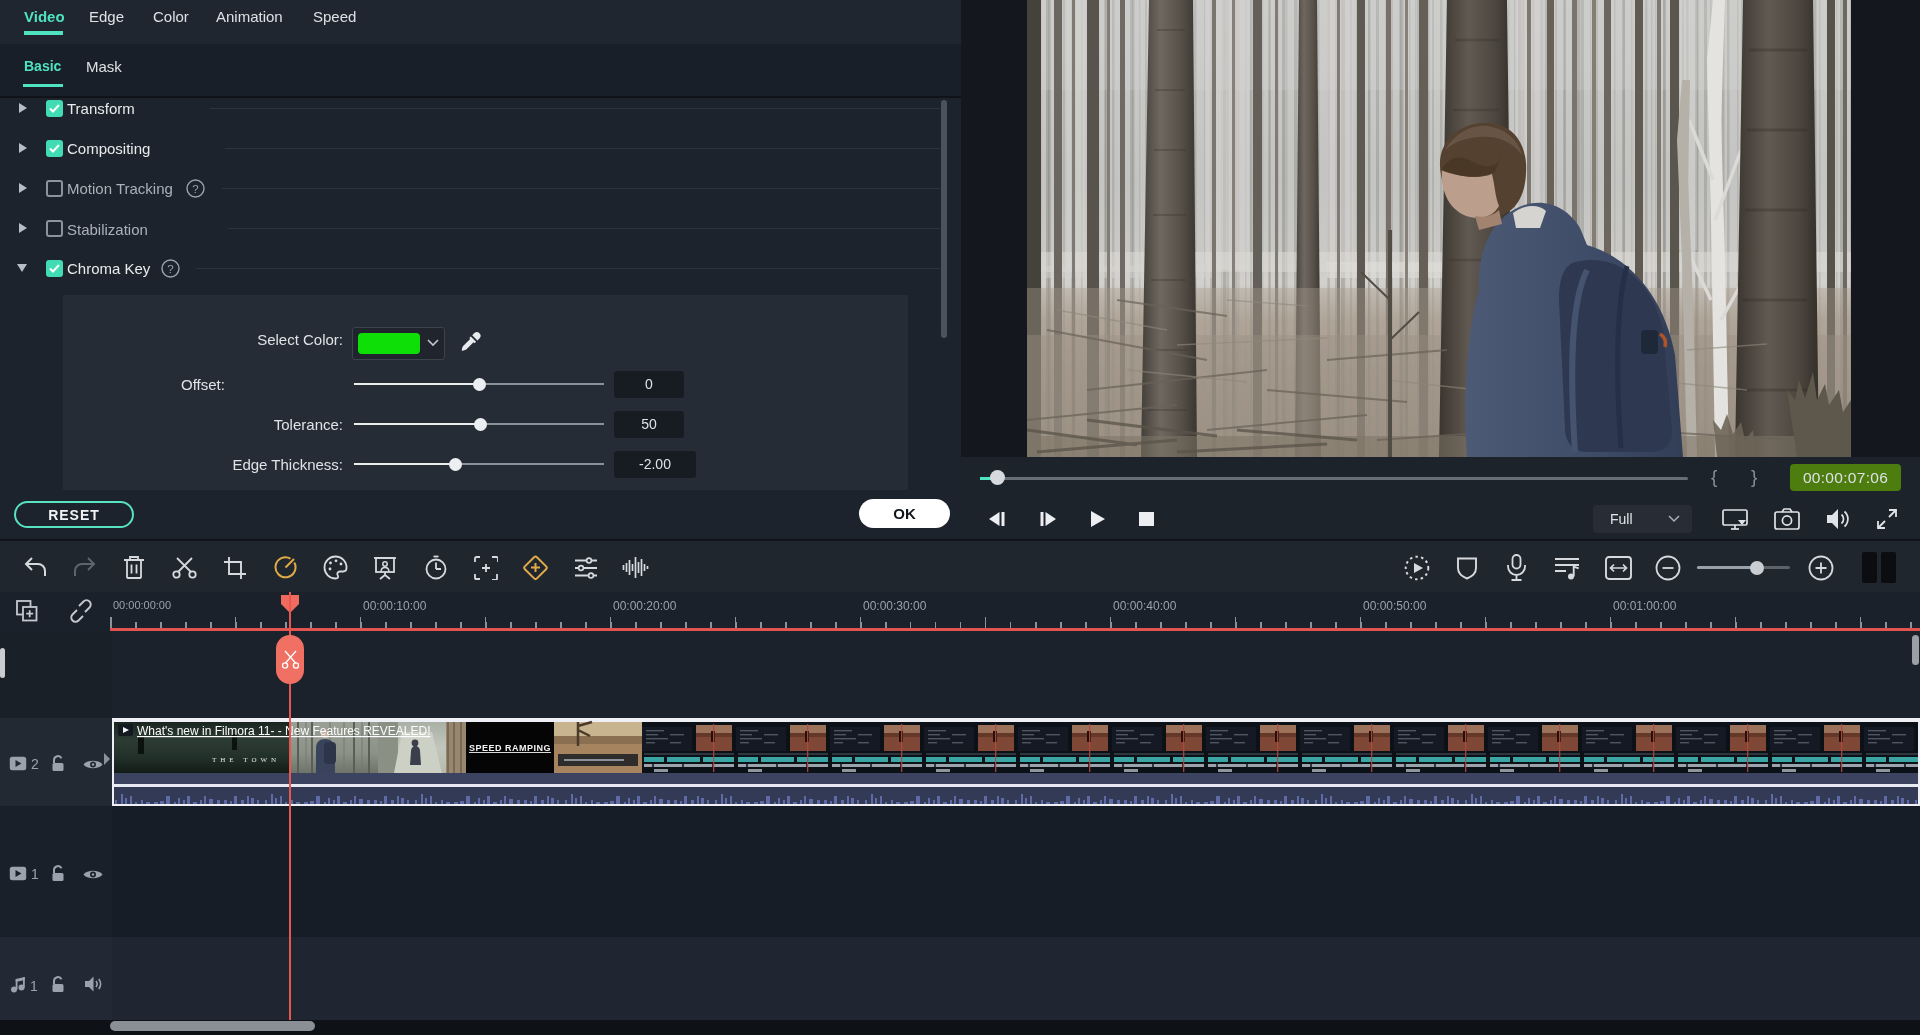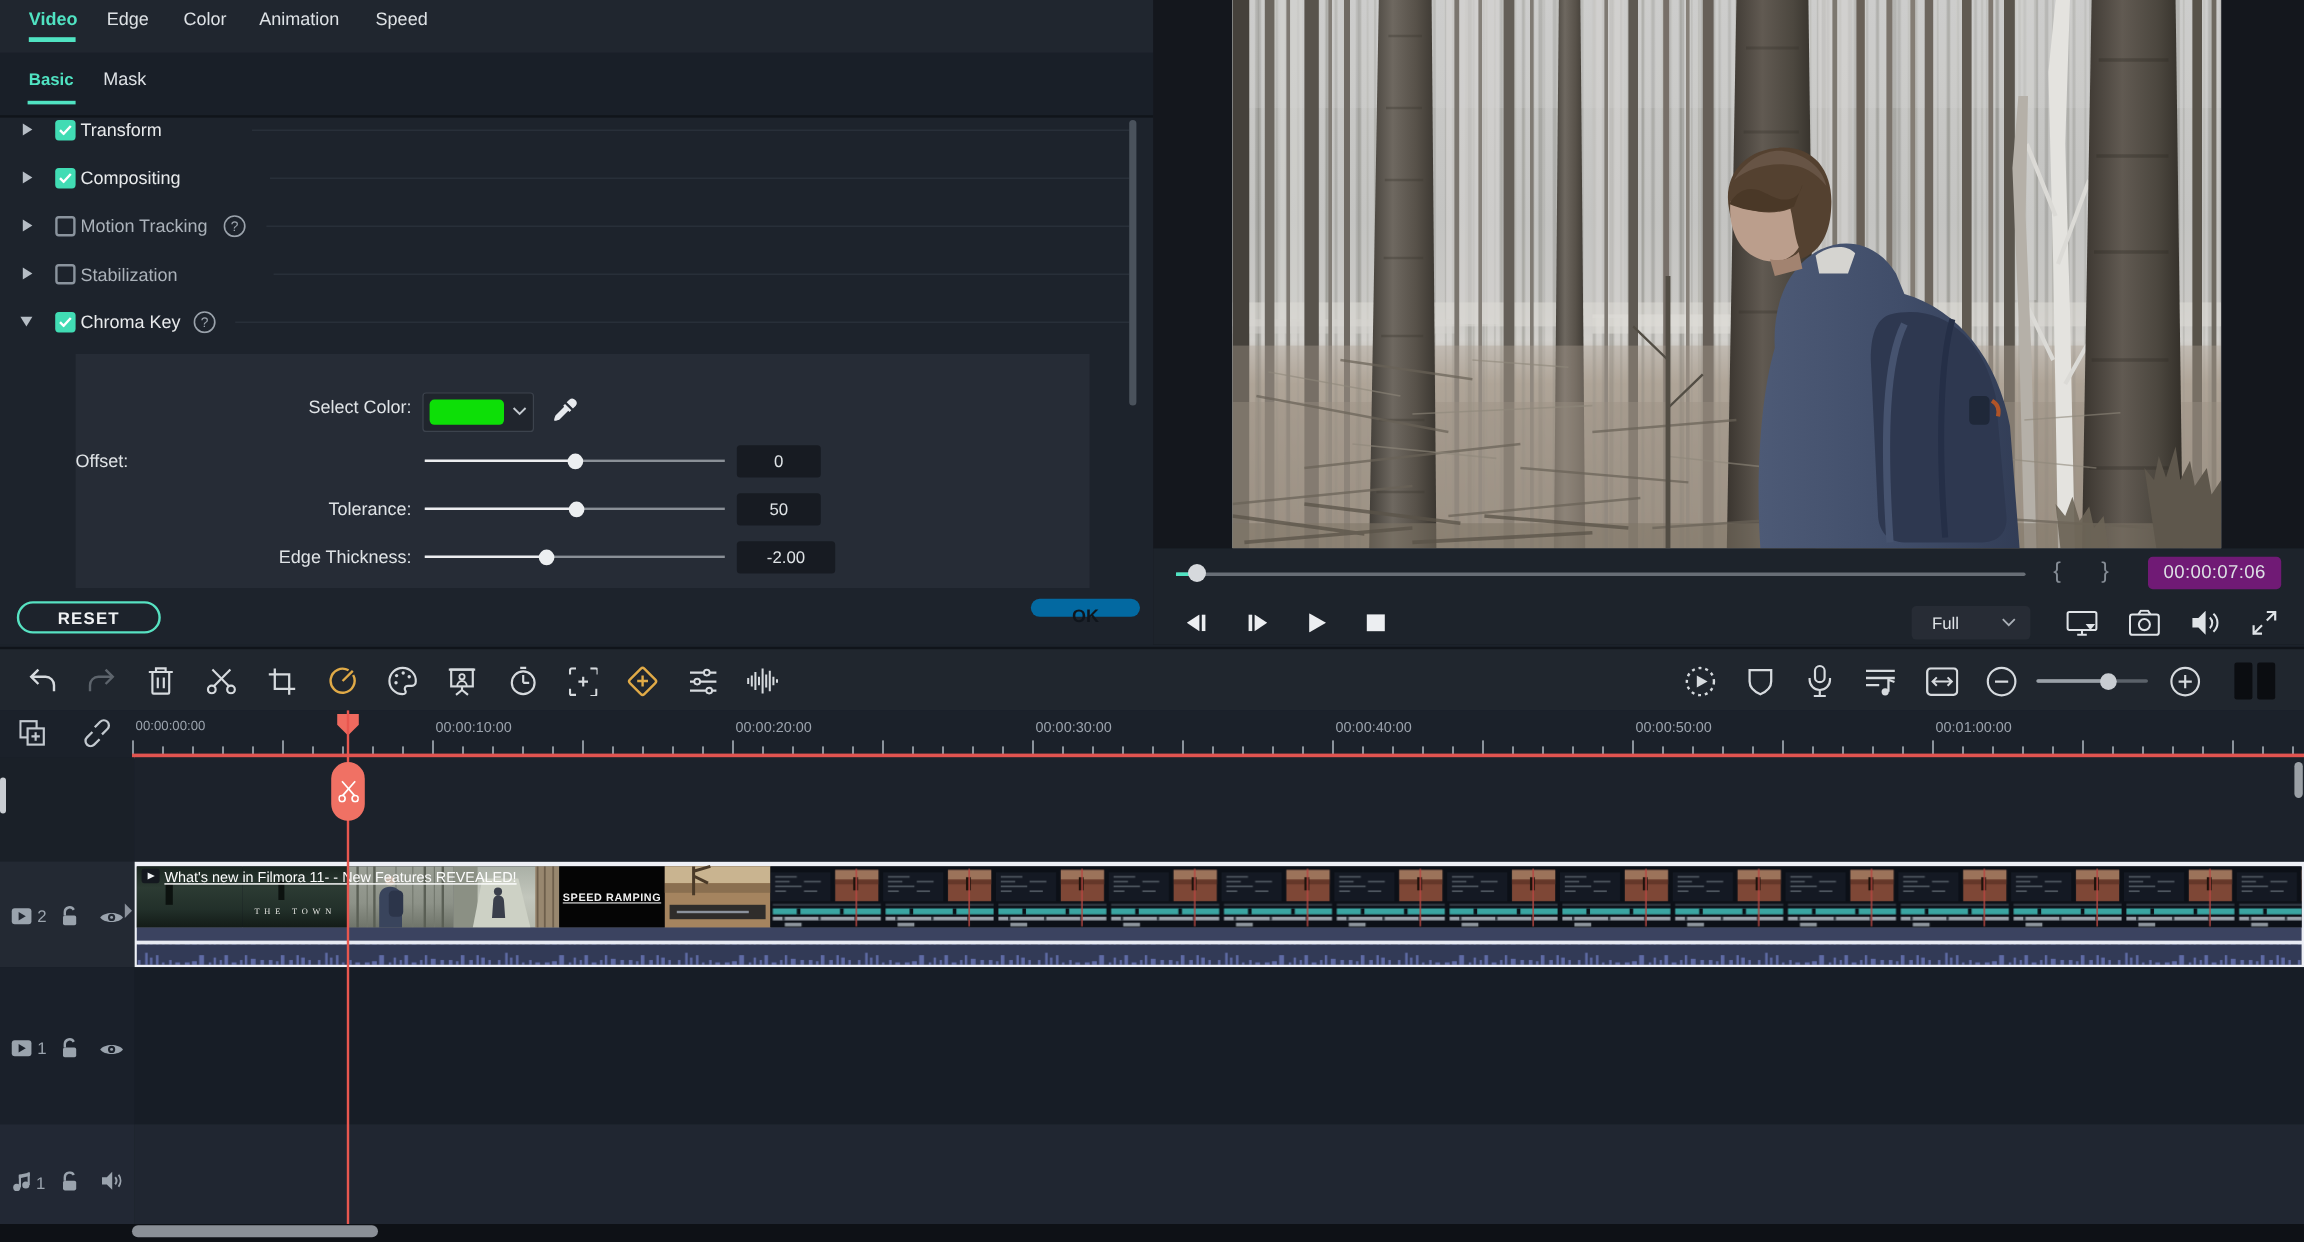--- a/index.html
+++ b/index.html
@@ -91,40 +91,40 @@
     <svg class="abs" style="left:364px;top:44px;" width="12" height="8" viewBox="0 0 12 8">
           <path d="M1 1 L6 6 L11 1" stroke="#c3c9cf" stroke-width="1.6" fill="none"></path>
         </svg>
     <svg class="abs" style="left:396px;top:35px;" width="22" height="24" viewBox="0 0 26 28">
       <g fill="#e7eaee">
         <path d="M18.2 3.4 a4.4 4.4 0 0 1 6.2 6.2 l-2.6 2.6 -6.2 -6.2 z"></path>
         <path d="M14 7.6 l6.2 6.2 -1.8 1.8 -1.2 -1.2 -8.6 8.6 c-1.2 0.6 -4 1.6 -5.2 1.2 -0.4 -1.2 0.6 -4 1.2 -5.2 l8.6 -8.6 -1 -1 z"></path>
       </g>
     </svg>
 
-    <div class="abs" style="left:0px;top:81px;width:280px;text-align:left;font-size:15px;color:#dfe3e6;">Offset:</div>
+    <div class="abs" style="left:0px;top:81px;width:280px;text-align:center;font-size:15px;color:#dfe3e6;">Offset:</div>
     <div class="abs" style="left:291px;top:88px;width:250px;height:2px;background:#8a9097;"></div>
         <div class="abs" style="left:291px;top:88px;width:125px;height:2px;background:#ecedef;"></div>
     <div class="abs" style="left:410px;top:83px;width:13px;height:13px;background:#eceff1;border-radius:50%;"></div>
     <div class="abs" style="left:551px;top:76px;width:70px;height:27px;background:#171b22;border-radius:3px;color:#dfe3e6;font-size:14px;text-align:center;line-height:27px;">0</div>
     <div class="abs" style="left:0px;top:121px;width:280px;text-align:right;font-size:15px;color:#dfe3e6;">Tolerance:</div>
     <div class="abs" style="left:291px;top:128px;width:250px;height:2px;background:#8a9097;"></div>
         <div class="abs" style="left:291px;top:128px;width:126px;height:2px;background:#ecedef;"></div>
     <div class="abs" style="left:411px;top:123px;width:13px;height:13px;background:#eceff1;border-radius:50%;"></div>
     <div class="abs" style="left:551px;top:116px;width:70px;height:27px;background:#171b22;border-radius:3px;color:#dfe3e6;font-size:14px;text-align:center;line-height:27px;">50</div>
     <div class="abs" style="left:0px;top:161px;width:280px;text-align:right;font-size:15px;color:#dfe3e6;">Edge Thickness:</div>
     <div class="abs" style="left:291px;top:168px;width:250px;height:2px;background:#8a9097;"></div>
         <div class="abs" style="left:291px;top:168px;width:101px;height:2px;background:#ecedef;"></div>
     <div class="abs" style="left:386px;top:163px;width:13px;height:13px;background:#eceff1;border-radius:50%;"></div>
     <div class="abs" style="left:551px;top:156px;width:82px;height:27px;background:#171b22;border-radius:3px;color:#dfe3e6;font-size:14px;text-align:center;line-height:27px;">-2.00</div>
   </div>
 
   <div class="abs" style="left:0;top:490px;width:961px;height:47px;background:#1d232c;"></div>
   <div class="abs" style="left:14px;top:501px;width:120px;height:27px;border:2px solid #57e2c2;border-radius:14px;color:#f0f2f4;font-size:14px;font-weight:bold;letter-spacing:1px;text-align:center;line-height:24px;">RESET</div>
-  <div class="abs" style="left:859px;top:499px;width:91px;height:15px;background:#0369a1;border-radius:15px;color:#10151c;font-size:15px;font-weight:bold;text-align:center;line-height:29px;">OK</div>
+  <div class="abs" style="left:859px;top:499px;width:91px;height:29px;background:#ffffff;border-radius:15px;color:#10151c;font-size:15px;font-weight:bold;text-align:center;line-height:29px;">OK</div>
 
   <div class="abs" style="left:941px;top:100px;width:6px;height:238px;background:#4a525c;border-radius:3px;"></div>
 </div>
 
 <div class="abs" id="previewpane" style="left:961px;top:0;width:959px;height:537px;background:#14171d;">
   <div class="abs" id="videobox" style="left:66px;top:0;width:824px;height:457px;background:#c9c9c6;overflow:hidden;">
   <svg width="824" height="457" viewBox="0 0 824 457">
     <defs>
       <linearGradient id="skyg" x1="0" y1="0" x2="0" y2="1">
         <stop offset="0" stop-color="#cbcbc9"></stop>
@@ -292,21 +292,21 @@
   </svg>
   </div>
 
   <div class="abs" style="left:0;top:457px;width:959px;height:80px;background:#1d232b;"></div>
 
   <div class="abs" style="left:19px;top:477px;width:708px;height:3px;background:#686e76;border-radius:2px;"></div>
   <div class="abs" style="left:19px;top:477px;width:18px;height:3px;background:#50e3c2;"></div>
   <div class="abs" style="left:29px;top:470px;width:15px;height:15px;background:#d6d9dd;border-radius:50%;"></div>
   <div class="abs" style="left:750px;top:466px;font-size:19px;color:#868d96;">{</div>
   <div class="abs" style="left:790px;top:466px;font-size:19px;color:#868d96;">}</div>
-  <div class="abs" style="left:829px;top:464px;width:111px;height:27px;background:#701a75;border-radius:4px;color:#dde1e5;font-size:15.5px;text-align:center;line-height:27px;letter-spacing:0.3px;">00:00:07:06</div>
+  <div class="abs" style="left:829px;top:464px;width:111px;height:27px;background:#4d7c0f;border-radius:4px;color:#dde1e5;font-size:15.5px;text-align:center;line-height:27px;letter-spacing:0.3px;">00:00:07:06</div>
 
   <div id="transport">
     <svg class="abs" style="left:28px;top:512px;" width="16" height="14" viewBox="0 0 16 14">
           <path d="M10.5 0 L0 7 L10.5 14 Z" fill="#eceef1"></path>
           <rect x="12.5" y="0" width="3" height="14" fill="#eceef1"></rect>
         </svg>
     <svg class="abs" style="left:79px;top:512px;" width="16" height="14" viewBox="0 0 16 14">
           <rect x="0.5" y="0" width="3" height="14" fill="#eceef1"></rect>
           <path d="M5.5 0 L16 7 L5.5 14 Z" fill="#eceef1"></path>
         </svg>

